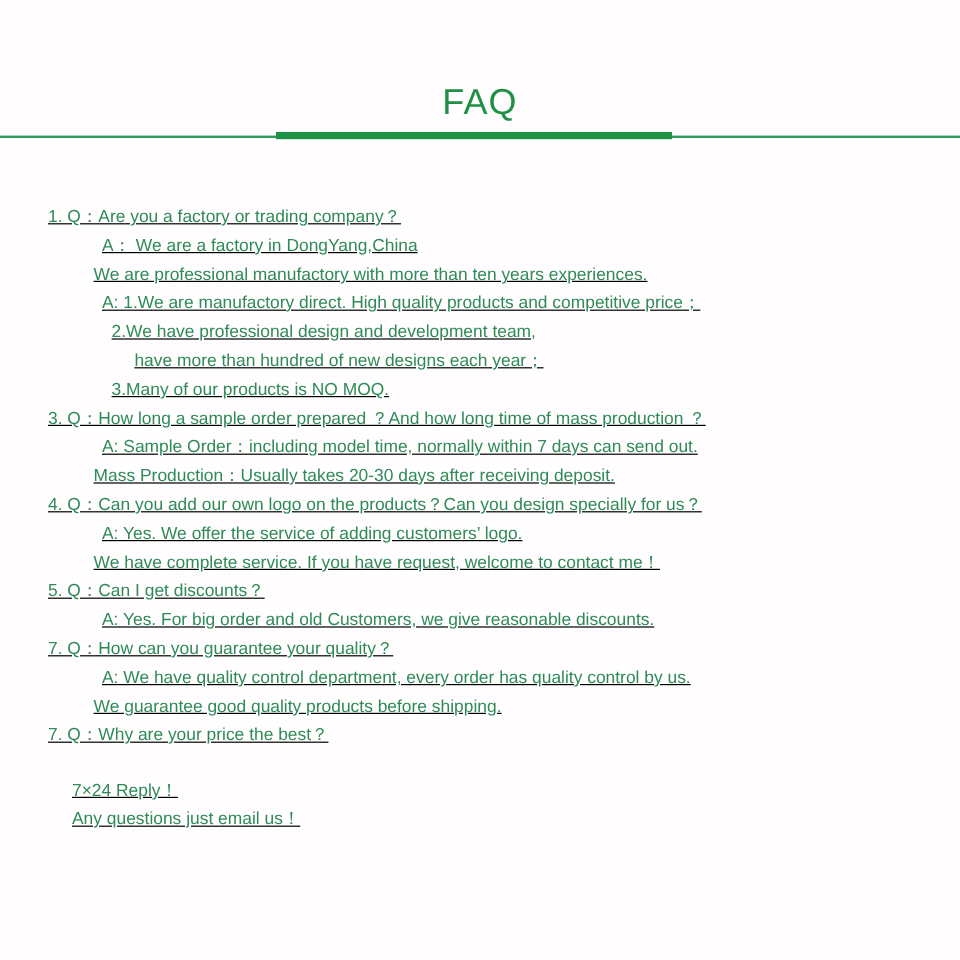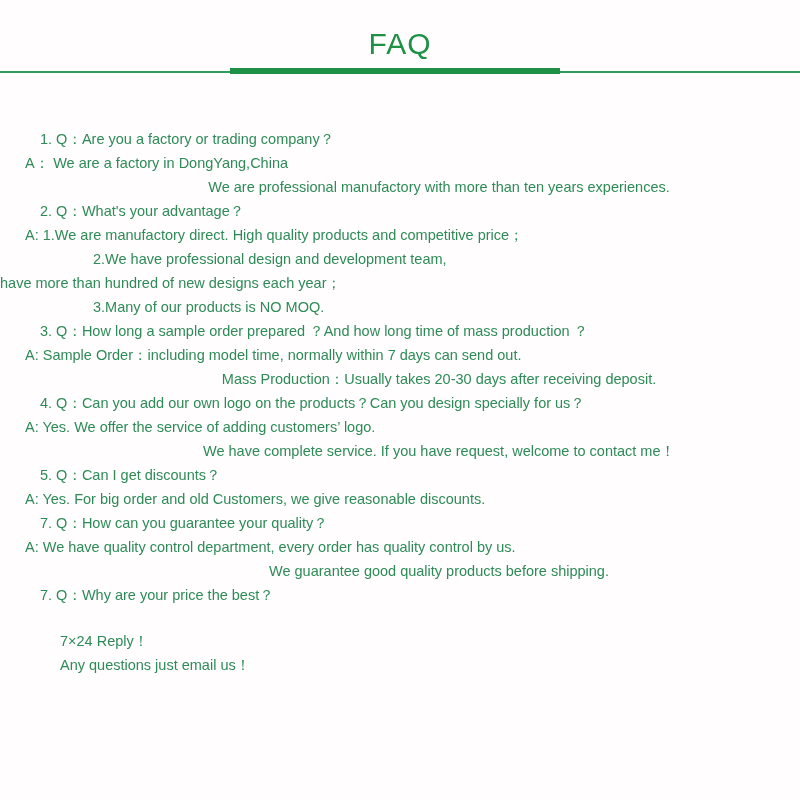--- a/index.html
+++ b/index.html
@@ -11,20 +11,21 @@
     height: 800px;
     background: #fffdfe;
     font-family: "Liberation Sans", "DejaVu Sans", sans-serif;
     overflow: hidden;
   }
 
   
   .header {
     position: relative;
     height: 62px;
+    margin-top: 42px;
   }
   .header-title {
     position: absolute;
     left: 0;
     right: 0;
     top: 26px;
     text-align: center;
     font-size: 30px;
     line-height: 36px;
     letter-spacing: 1px;
@@ -46,43 +47,44 @@
     width: 330px;
     height: 6px;
     background: #1f9147;
   }
 
   
   .faq-body {
     position: relative;
     padding: 0;
     margin: 0;
+    text-decoration: underline;
   }
   .faq-list {
     list-style: none;
     margin: 0;
     padding: 0;
   }
   .faq-block {
     margin: 0;
     padding: 0;
   }
   .faq-line {
     color: #2e8b57;
     font-size: 14.5px;
     line-height: 24px;
     white-space: pre;
     margin: 0;
     padding: 0;
   }
   .faq-line.indent-0 { padding-left: 40px; }
-  .faq-line.indent-1 { padding-left: 25px; }
-  .faq-line.indent-2 { padding-left: 78px; text-align: center; }
+  .faq-line.indent-1 { padding-left: 69px; margin-left: 16px; }
+  .faq-line.indent-2 { padding-left: 78px; }
   .faq-line.indent-3 { padding-left: 93px; }
-  .faq-line.indent-4 { }
+  .faq-line.indent-4 { padding-left: 112px; }
 
   .first-block { padding-top: 65px; }
 
   .closing {
     padding-top: 22px;
   }
   .closing .faq-line { padding-left: 60px; }
 </style>
 </head>
 <body>
@@ -94,21 +96,20 @@
 </div>
 
 <div class="faq-body">
   <div class="faq-list" id="faq-list">
       <div class="faq-block first-block">
         <div class="faq-line indent-0">1. Q：Are you a factory or trading company？</div>
         <div class="faq-line indent-1">A： We are a factory in DongYang,China</div>
         <div class="faq-line indent-2">We are professional manufactory with more than ten years experiences.</div>
       </div>
       <div class="faq-block">
-        <div class="faq-line indent-0">2. Q：What's your advantage？</div>
         <div class="faq-line indent-1">A: 1.We are manufactory direct. High quality products and competitive price；</div>
         <div class="faq-line indent-3">2.We have professional design and development team,</div>
         <div class="faq-line indent-4">have more than hundred of new designs each year；</div>
         <div class="faq-line indent-3">3.Many of our products is NO MOQ.</div>
       </div>
       <div class="faq-block">
         <div class="faq-line indent-0">3. Q：How long a sample order prepared ？And how long time of mass production ？</div>
         <div class="faq-line indent-1">A: Sample Order：including model time, normally within 7 days can send out.</div>
         <div class="faq-line indent-2">Mass Production：Usually takes 20-30 days after receiving deposit.</div>
       </div>

